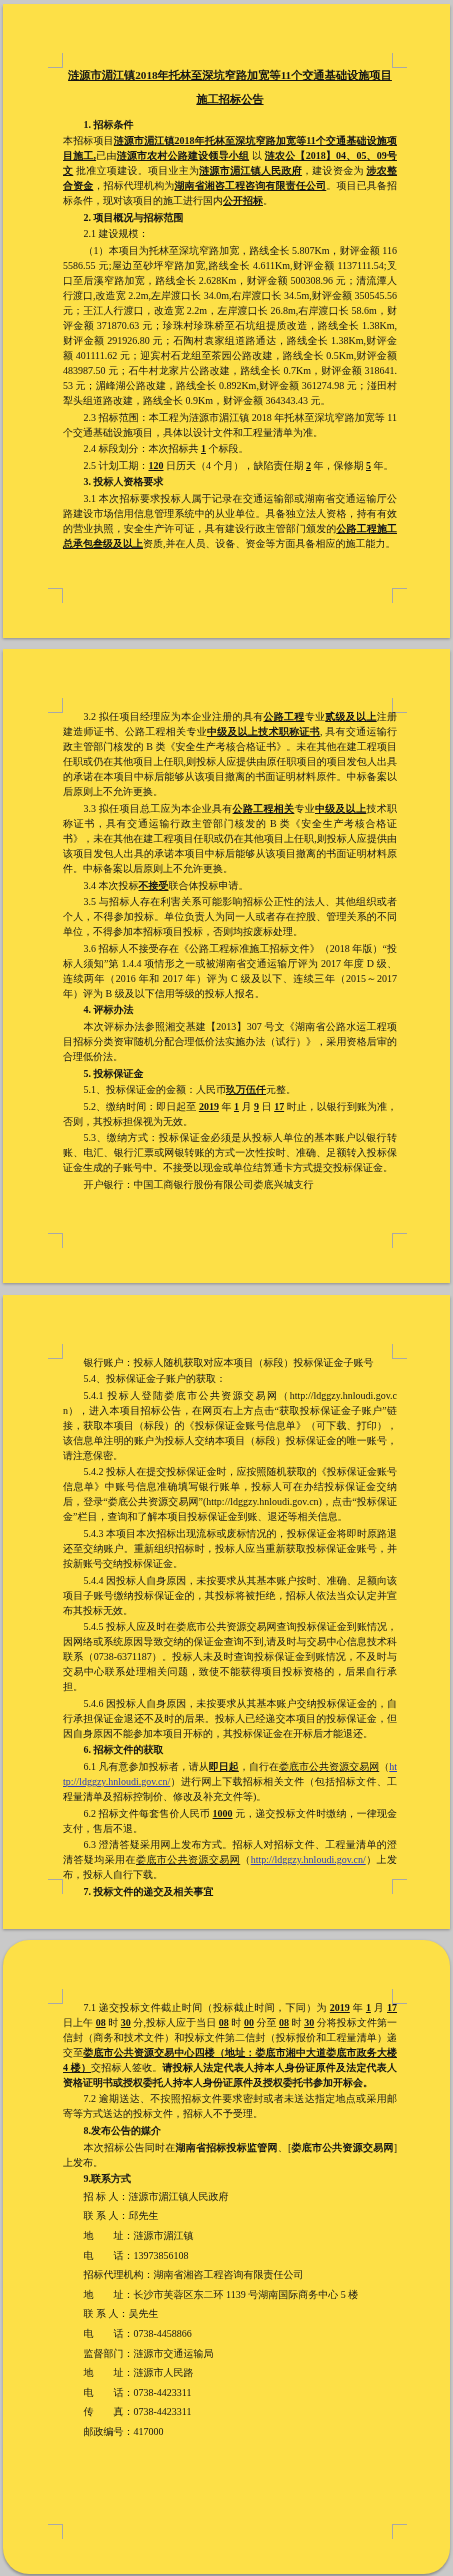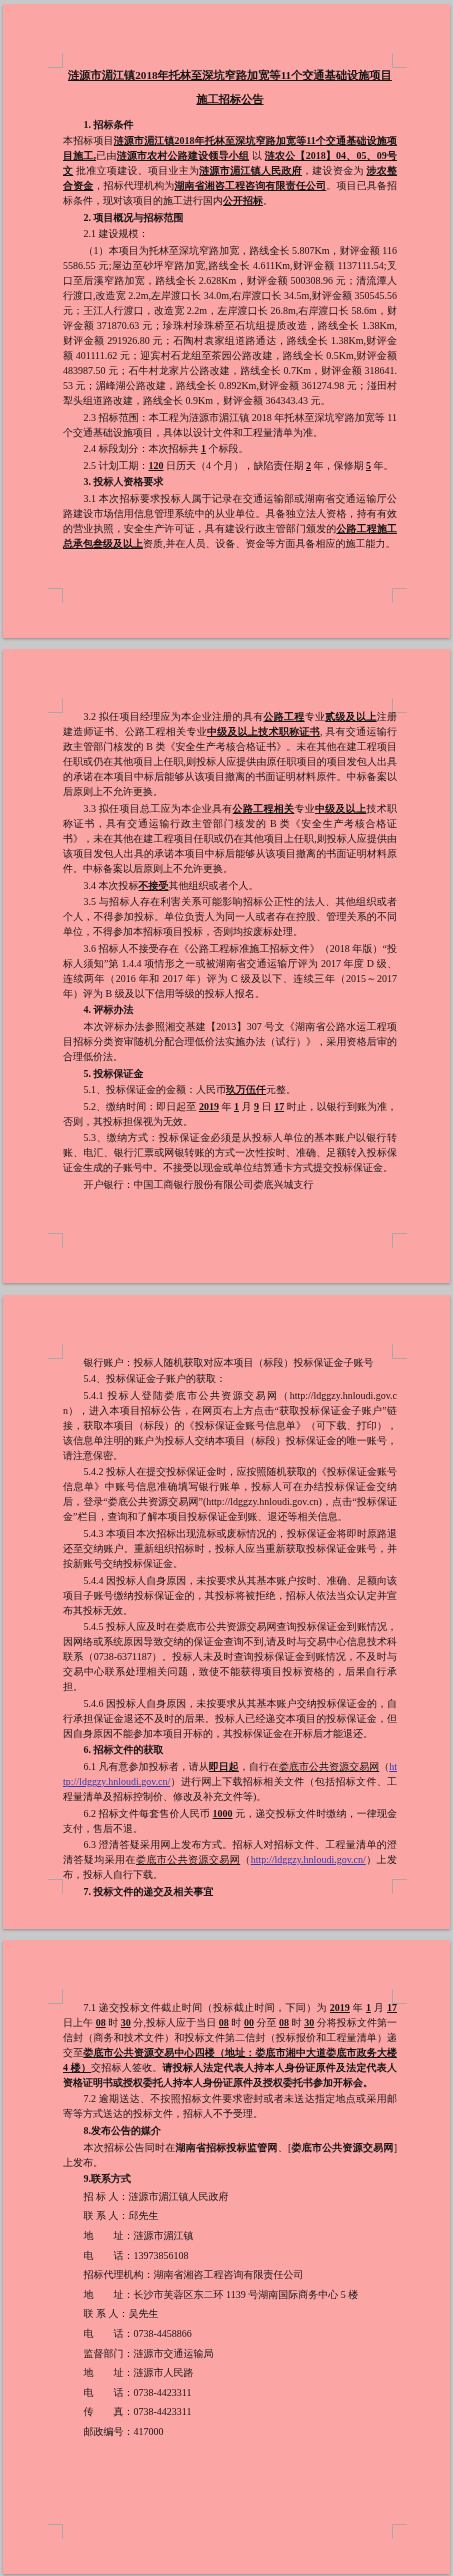--- a/index.html
+++ b/index.html
@@ -6,25 +6,25 @@
   body{
     width:453px;
     background:#c9c9c9;
     font-family:"Liberation Serif","DejaVu Serif",serif;
   }
   .viewer{padding:4.3px 0 3.2px 0;}
   .page{
     width:447px;
     height:634px;
     margin:0 auto 11.2px auto;
-    background:#fca5a5;
+    background:#fde047;
     position:relative;
     box-shadow:0 1.6px 2.7px rgba(0,0,0,0.30);
   }
-  .page:last-child{margin-bottom:0;}
+  .page:last-child{margin-bottom:0;border-radius:26px;}
   .content{
     position:absolute;
     left:60px;
     right:53px;
     top:60px;
     color:#151515;
   }
   
   .crop{position:absolute;width:14px;height:14px;}
   .crop.tl{top:49px;left:45px;border-right:0.5px solid #a8a8a8;border-bottom:0.5px solid #a8a8a8;}
@@ -80,21 +80,21 @@
         </div>
       </div>
       <div class="page">
         <i class="crop tl"></i>
         <i class="crop tr"></i>
         <i class="crop bl"></i>
         <i class="crop br"></i>
         <div class="content">
           <div class="block p ind"><span>3.2 拟任项目经理应为本企业注册的具有</span><span class="b u">公路工程</span><span>专业</span><span class="b u">贰级及以上</span><span>注册建造师证书、公路工程相关专业</span><span class="b u">中级及以上技术职称证书</span><span>, 具有交通运输行政主管部门核发的 B 类《安全生产考核合格证书》。未在其他在建工程项目任职或仍在其他项目上任职,则投标人应提供由原任职项目的项目发包人出具的承诺在本项目中标后能够从该项目撤离的书面证明材料原件。中标备案以后原则上不允许更换。</span></div>
           <div class="block p ind"><span>3.3 拟任项目总工应为本企业具有</span><span class="b u">公路工程相关</span><span>专业</span><span class="b u">中级及以上</span><span>技术职称证书，具有交通运输行政主管部门核发的 B 类《安全生产考核合格证书》，未在其他在建工程项目任职或仍在其他项目上任职,则投标人应提供由该项目发包人出具的承诺本项目中标后能够从该项目撤离的书面证明材料原件。中标备案以后原则上不允许更换。</span></div>
-          <div class="block p ind"><span>3.4 本次投标</span><span class="b u">不接受</span><span>其他组织或者个人。</span></div>
+          <div class="block p ind"><span>3.4 本次投标</span><span class="b u">不接受</span><span>联合体投标申请。</span></div>
           <div class="block p ind"><span>3.5 与招标人存在利害关系可能影响招标公正性的法人、其他组织或者个人，不得参加投标。单位负责人为同一人或者存在控股、管理关系的不同单位，不得参加本招标项目投标，否则均按废标处理。</span></div>
           <div class="block p ind"><span>3.6 招标人不接受存在《公路工程标准施工招标文件》（2018 年版）“投标人须知”第 1.4.4 项情形之一或被湖南省交通运输厅评为 2017 年度 D 级、连续两年（2016 年和 2017 年）评为 C 级及以下、连续三年（2015～2017 年）评为 B 级及以下信用等级的投标人报名。</span></div>
           <div class="block h ind"><span>4. 评标办法</span></div>
           <div class="block p ind"><span>本次评标办法参照湘交基建【2013】307 号文《湖南省公路水运工程项目招标分类资审随机分配合理低价法实施办法（试行）》，采用资格后审的合理低价法。</span></div>
           <div class="block h ind"><span>5. 投标保证金</span></div>
           <div class="block p ind"><span>5.1、投标保证金的金额：人民币</span><span class="b u">玖万伍仟</span><span>元整。</span></div>
           <div class="block p ind"><span>5.2、缴纳时间：即日起至 </span><span class="b u">2019</span><span> 年 </span><span class="b u">1</span><span> 月 </span><span class="b u">9</span><span> 日 </span><span class="b u">17</span><span> 时止，以银行到账为准，否则，其投标担保视为无效。</span></div>
           <div class="block p ind"><span>5.3、缴纳方式：投标保证金必须是从投标人单位的基本账户以银行转账、电汇、银行汇票或网银转账的方式一次性按时、准确、足额转入投标保证金生成的子账号中。不接受以现金或单位结算通卡方式提交投标保证金。</span></div>
           <div class="block p ind"><span>开户银行：中国工商银行股份有限公司娄底兴城支行</span></div>
         </div>

